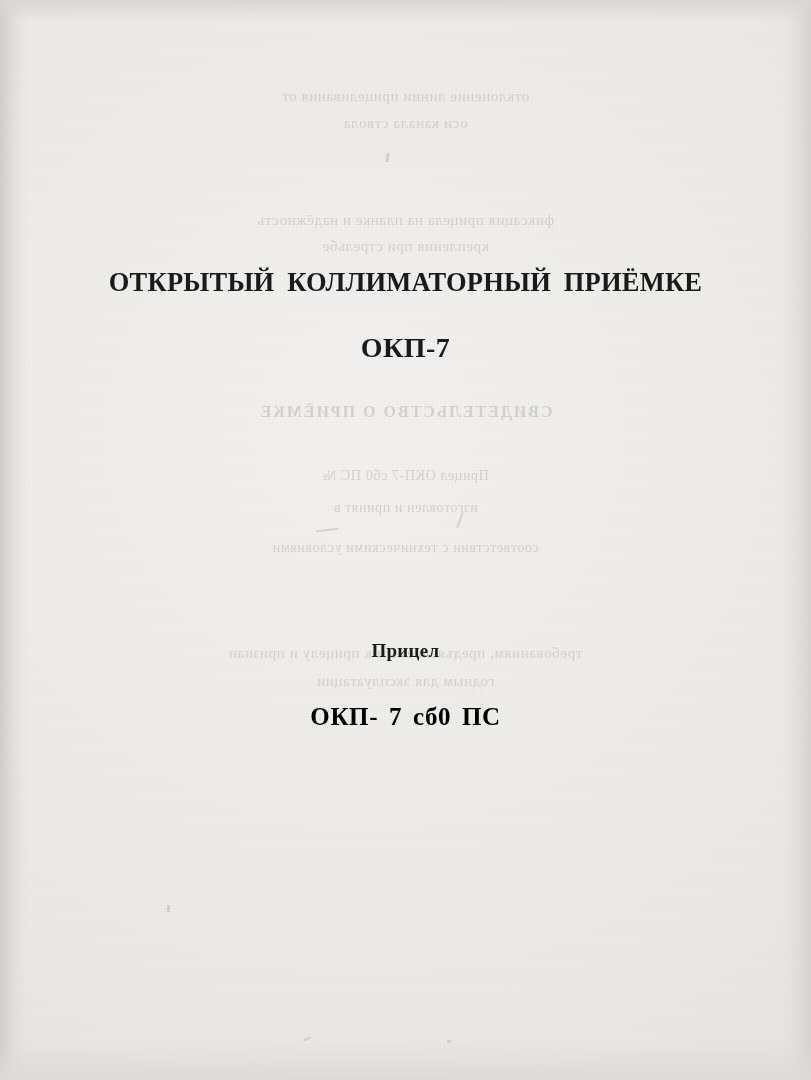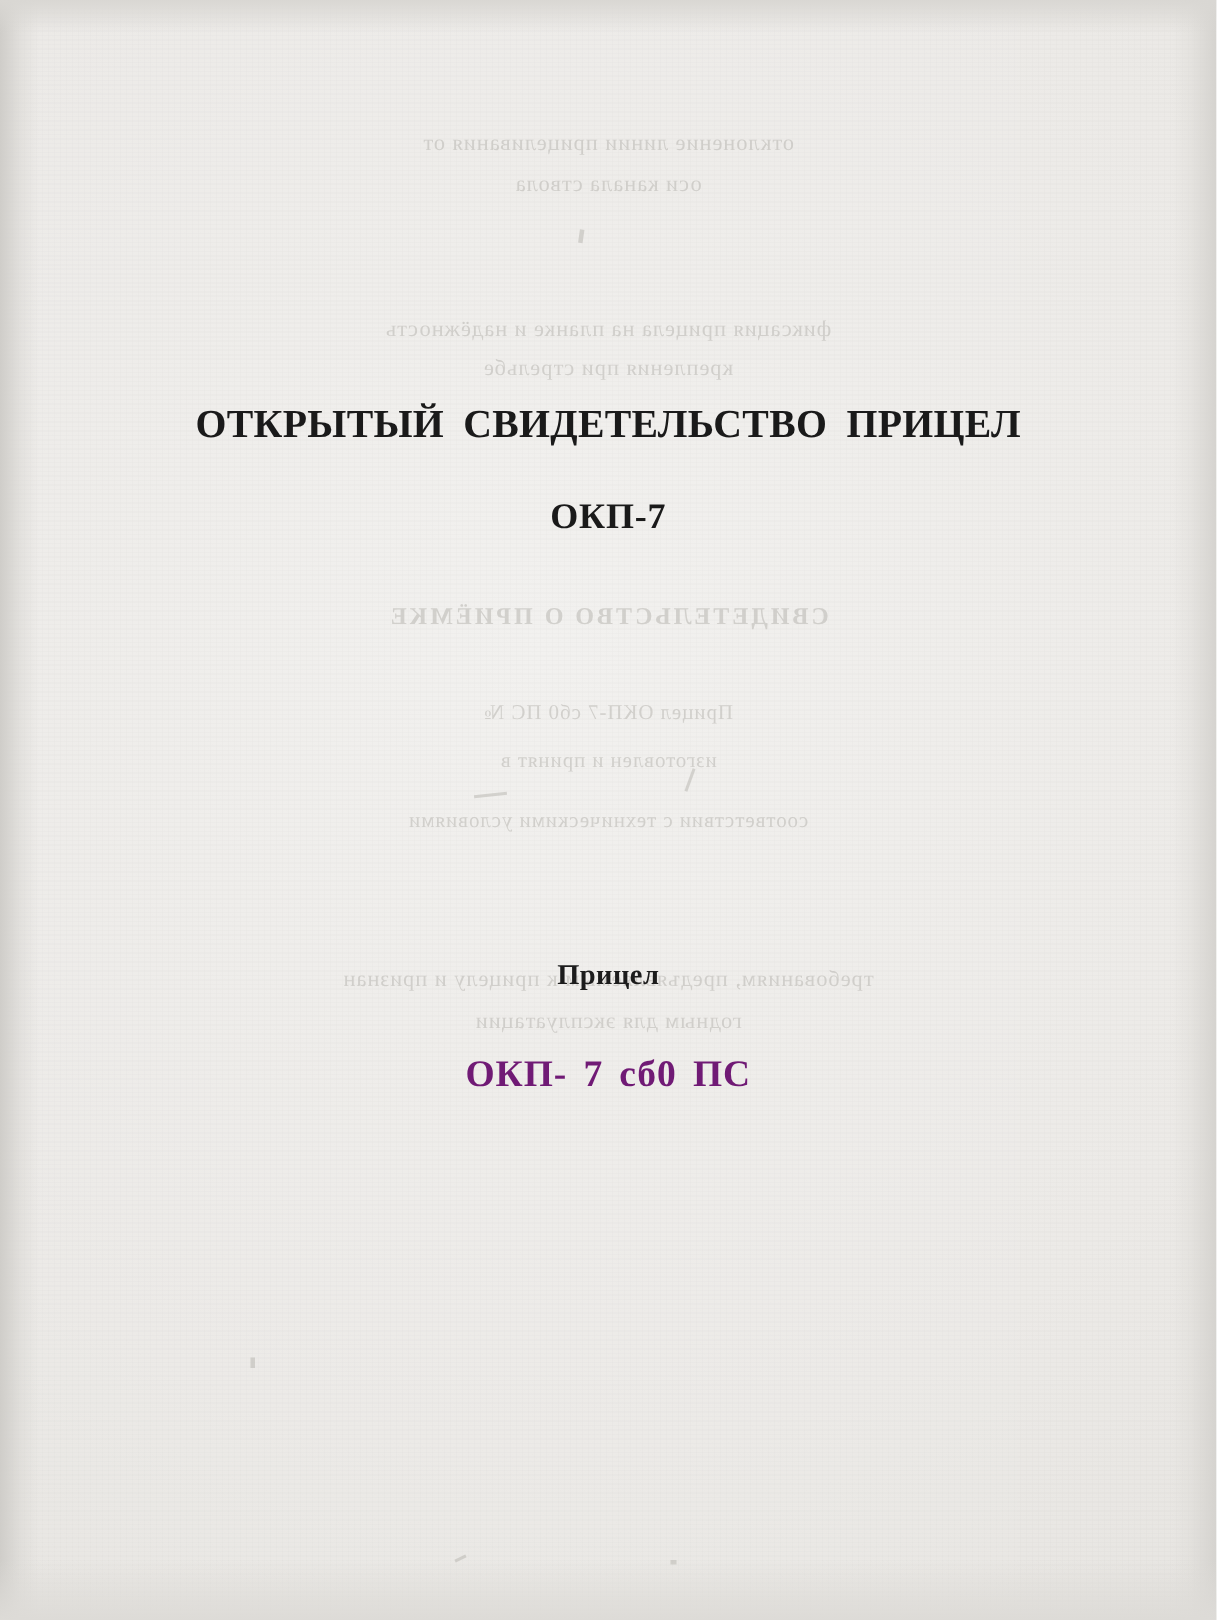--- a/index.html
+++ b/index.html
@@ -113,41 +113,41 @@
     font-size: 26.5px;
     font-weight: bold;
     color: #1a1a1a;
     letter-spacing: 0.2px;
     word-spacing: 6px;
   }
   .title-model {
     position: absolute;
     left: 0; right: 0;
     top: 332px;
-    font-size: 24px;
+    font-size: 28px;
     font-weight: bold;
     color: #1a1a1a;
     letter-spacing: 0.5px;
   }
   .doc-type {
     position: absolute;
     left: 0; right: 0;
     top: 640px;
     font-size: 19px;
     font-weight: bold;
     color: #1c1c1c;
     letter-spacing: 0.3px;
   }
   .doc-code {
     position: absolute;
     left: 0; right: 0;
     top: 703px;
     font-size: 25px;
     font-weight: bold;
-    color: #701a75;
+    color: #000000;
     letter-spacing: 0.6px;
     word-spacing: 4px;
   }
 </style>
 </head>
 <body>
 
 <div class="page">
 
   <div class="paper"></div>
@@ -165,21 +165,21 @@
   <div class="bleed l10">годным для эксплуатации</div>
 
   <div class="speck" style="left:386px; top:153px; width:3px; height:9px; transform:rotate(8deg);"></div>
   <div class="speck" style="left:459px; top:512px; width:2px; height:16px; transform:rotate(20deg);"></div>
   <div class="speck" style="left:316px; top:529px; width:22px; height:2px; transform:rotate(-6deg);"></div>
   <div class="speck" style="left:167px; top:905px; width:3px; height:7px;"></div>
   <div class="speck" style="left:303px; top:1038px; width:8px; height:2px; transform:rotate(-25deg);"></div>
   <div class="speck" style="left:447px; top:1040px; width:4px; height:3px;"></div>
 
   <div class="content">
-    <div class="title-main">ОТКРЫТЫЙ   СВИДЕТЕЛЬСТВО ПРИЦЕЛ</div>
+    <div class="title-main">ОТКРЫТЫЙ   КОЛЛИМАТОРНЫЙ ПРИЁМКЕ</div>
     <div class="title-model">ОКП-7</div>
     <div class="doc-type">Прицел</div>
     <div class="doc-code">ОКП- 7  сб0 ПС</div>
   </div>
 
   <div class="edge-left"></div>
   <div class="edge-right"></div>
   <div class="edge-top"></div>
   <div class="edge-bottom"></div>
 

